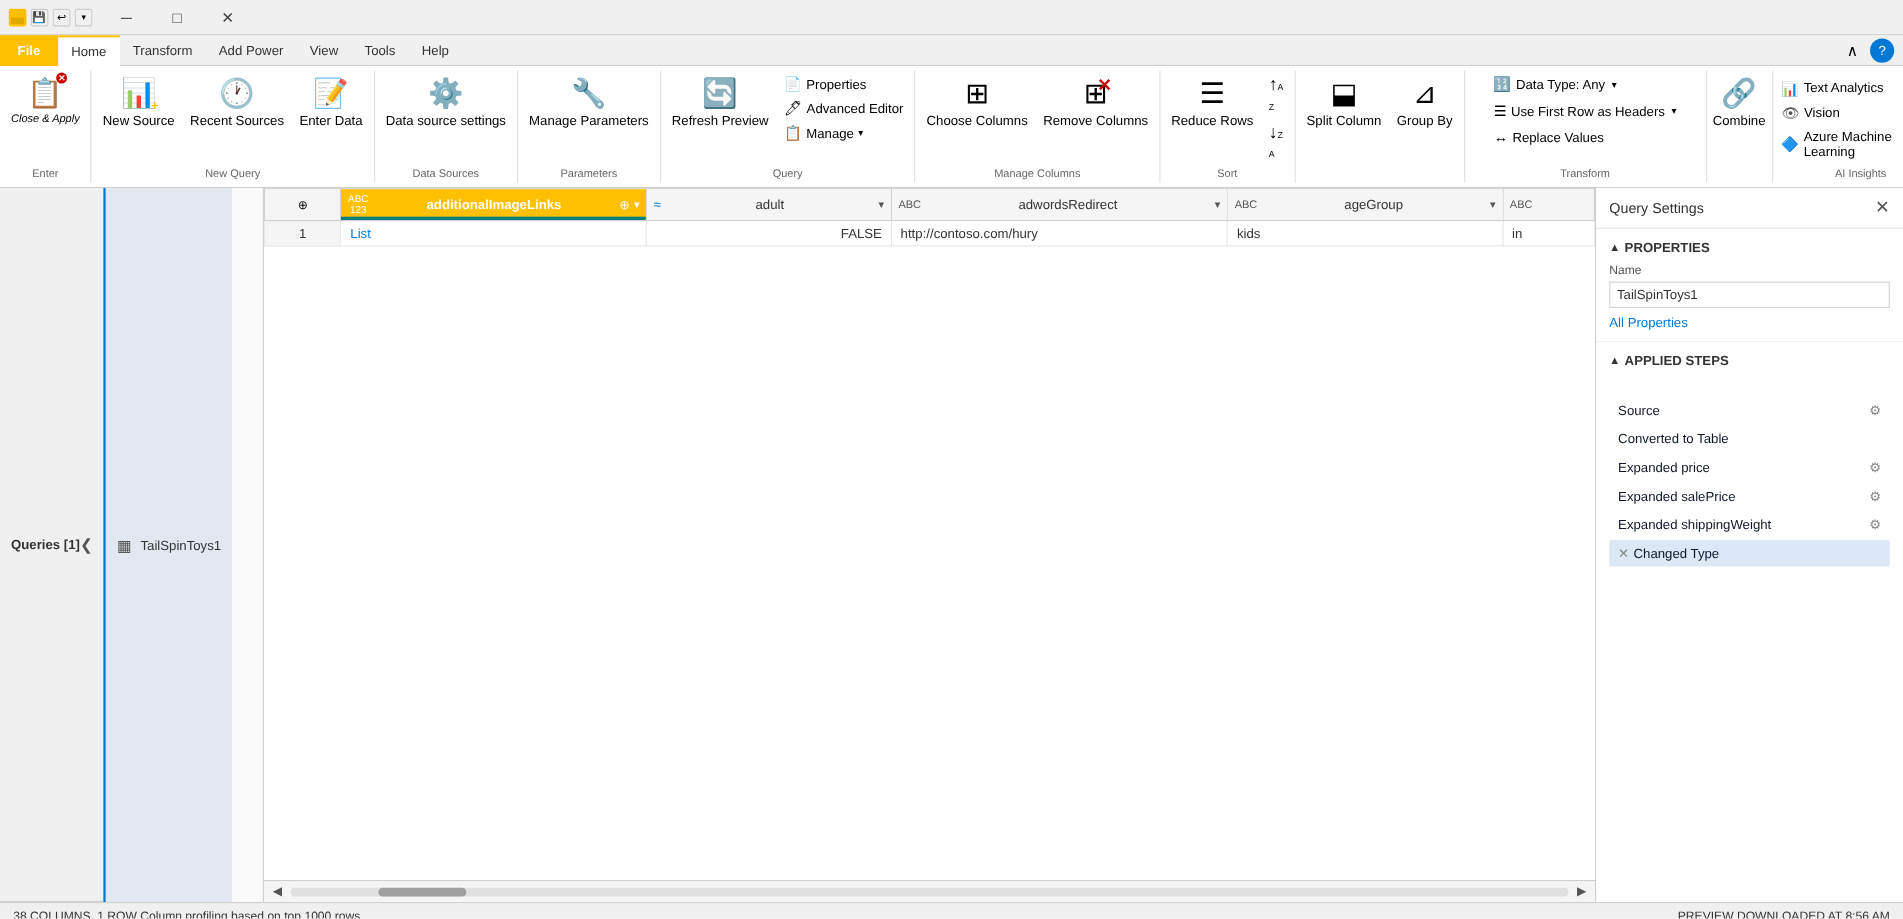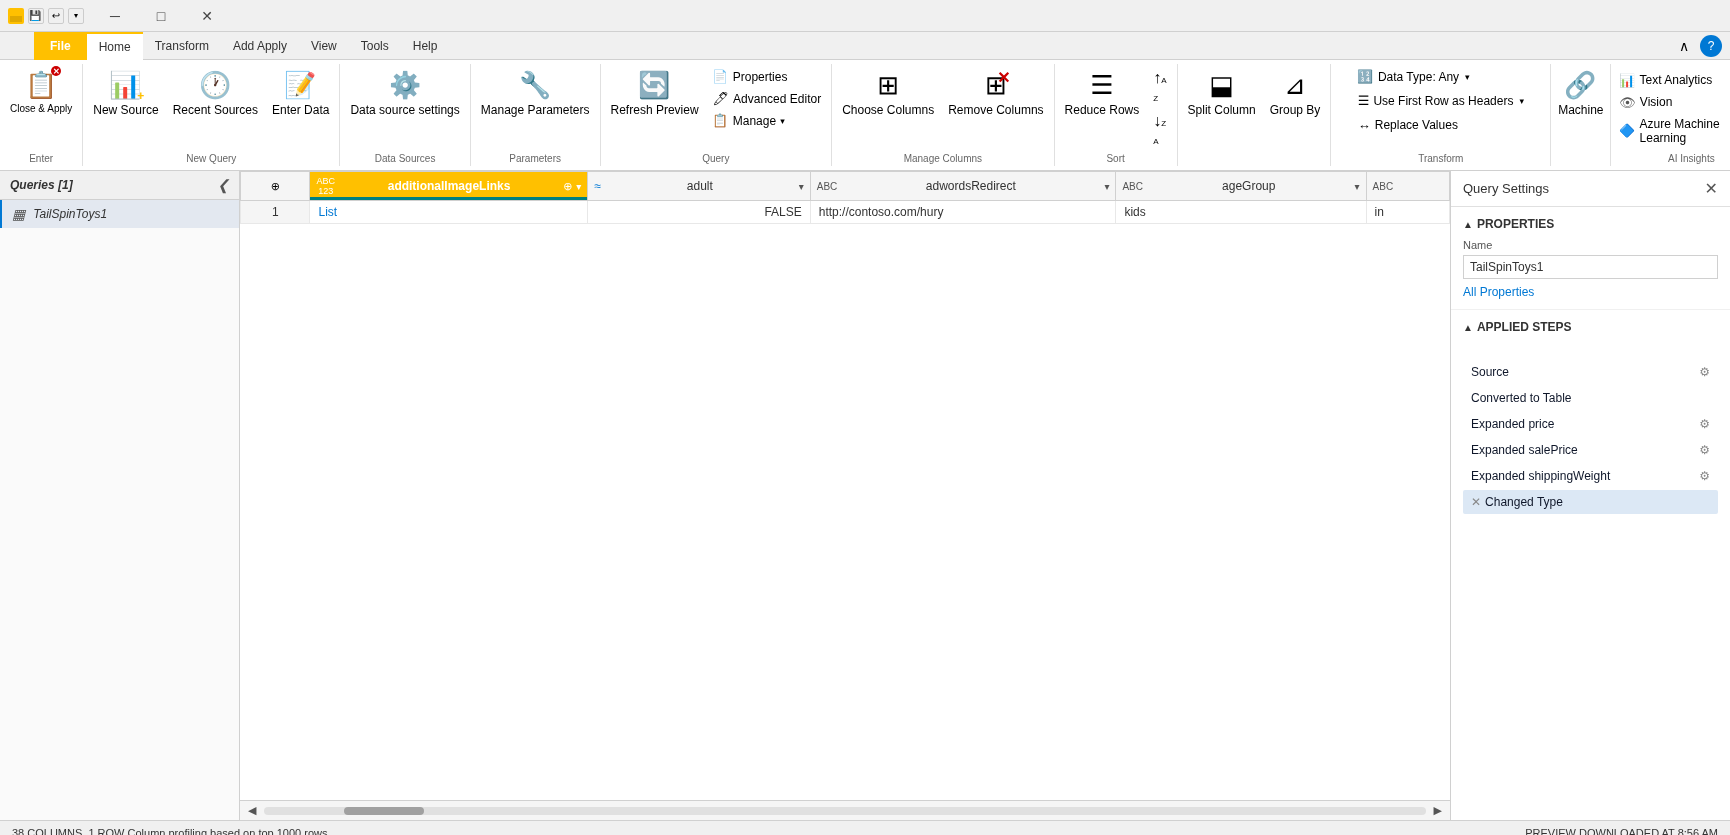--- a/index.html
+++ b/index.html
@@ -30,21 +30,20 @@
     }
     .menu-file {
       background: #ffc000;
       color: white;
       padding: 0 16px;
       height: 28px;
       display: flex;
       align-items: center;
       font-weight: 600;
       font-size: 12px;
-      margin-left: 34px;
     }
     .menu-item {
       padding: 0 12px;
       height: 28px;
       display: flex;
       align-items: center;
       font-size: 12px;
       color: #333;
       cursor: pointer;
     }
@@ -118,22 +117,21 @@
       display: flex;
       height: calc(835px - 32px - 28px - 102px - 24px);
     }
 
     
     .queries-panel {
       width: 240px;
       background: #fafafa;
       border-right: 1px solid #d0d0d0;
       display: flex;
-      flex-direction: column;
-      font-style: italic;
+      flex-direction: row;
     }
     .queries-header {
       display: flex;
       align-items: center;
       justify-content: space-between;
       padding: 6px 10px;
       background: #f0f0f0;
       border-bottom: 1px solid #d0d0d0;
     }
     .queries-title { font-size: 12px; font-weight: 600; color: #333; }
@@ -348,42 +346,42 @@
     <div class="title-bar-btn">─</div>
     <div class="title-bar-btn">□</div>
     <div class="title-bar-btn close">✕</div>
   </div>
 </div>
 
 <div class="menu-bar">
   <div class="menu-file">File</div>
   <div class="menu-item active">Home</div>
   <div class="menu-item">Transform</div>
-  <div class="menu-item">Add Apply</div>
+  <div class="menu-item">Add Power</div>
   <div class="menu-item">View</div>
   <div class="menu-item">Tools</div>
   <div class="menu-item">Help</div>
   <div class="menu-spacer"></div>
   <div class="menu-right">
     <div class="menu-right-btn">∧</div>
     <div class="menu-right-btn" style="width:22px;height:22px;border-radius:50%;background:#0078d4;color:white;font-size:12px;display:flex;align-items:center;justify-content:center;">?</div>
   </div>
 </div>
 
 <div class="ribbon">
   <div class="ribbon-content">
 
     <div class="ribbon-group">
       <div class="ribbon-group-items">
         <div class="ribbon-big-btn">
           <div class="icon-with-badge">
             <span style="font-size:26px;">📋</span>
             <div class="icon-badge-x">✕</div>
           </div>
-          <div class="btn-label" style="font-size:10px;">Close &amp;
+          <div class="btn-label" style="font-size:10px;font-style:italic;">Close &amp;
 Apply</div>
         </div>
       </div>
       <div class="ribbon-group-label">Enter</div>
     </div>
 
     <div class="ribbon-group">
       <div class="ribbon-group-items">
         <div class="ribbon-big-btn">
           <div style="position:relative;display:inline-block;">
@@ -526,21 +524,21 @@
           <span>Replace Values</span>
         </div>
       </div>
       <div class="ribbon-group-label">Transform</div>
     </div>
 
     <div class="ribbon-group" style="min-width:60px;">
       <div class="ribbon-group-items">
         <div class="ribbon-big-btn">
           <span style="font-size:26px;">🔗</span>
-          <div class="btn-label">Machine</div>
+          <div class="btn-label">Combine</div>
         </div>
       </div>
       <div class="ribbon-group-label"></div>
     </div>
 
     <div class="ribbon-group" style="border-right:none; min-width:160px;">
       <div class="ribbon-group-items" style="flex-direction:column; gap:3px; justify-content:center;">
         <div class="ai-insights-item">
           <span class="ai-insights-icon">📊</span>
           <span>Text Analytics</span>

